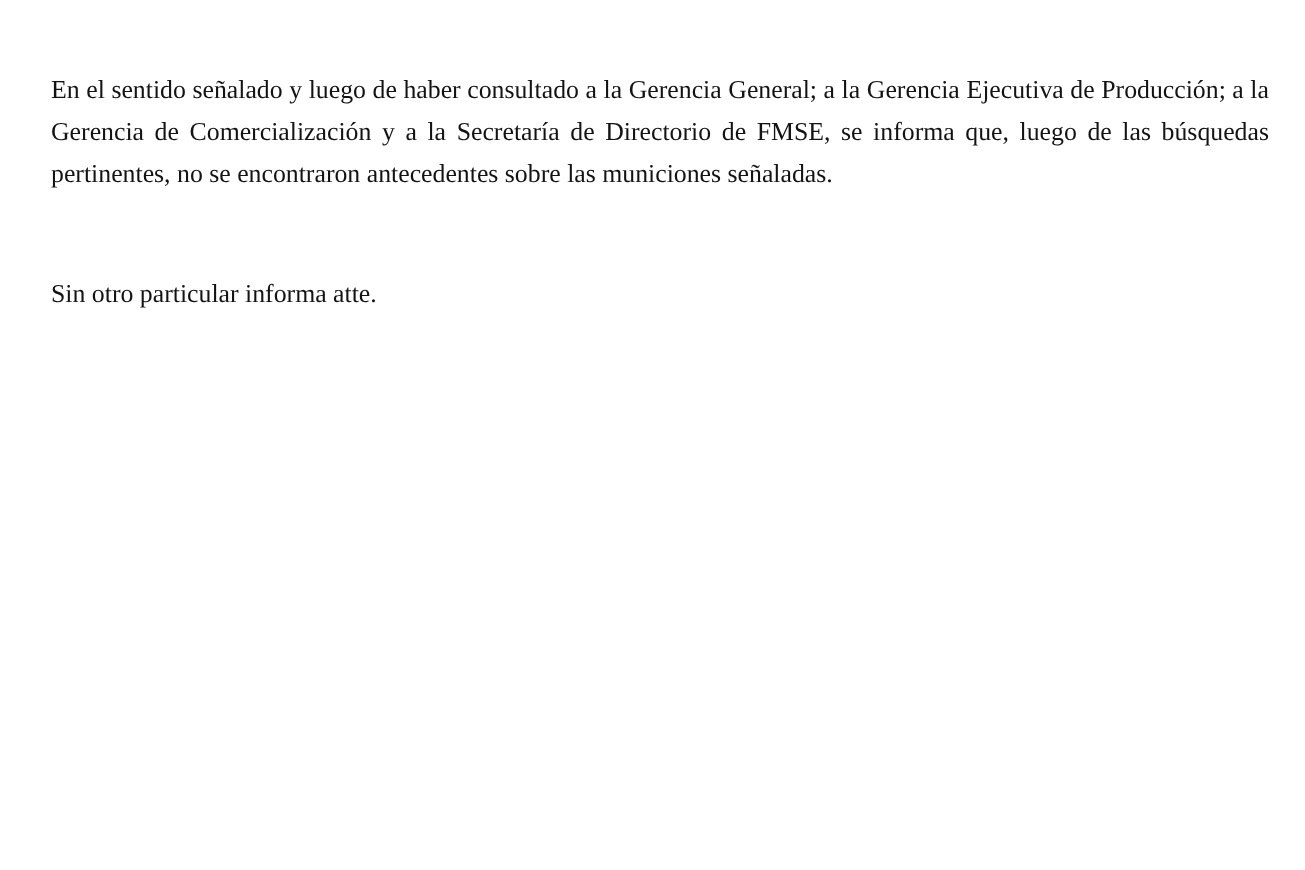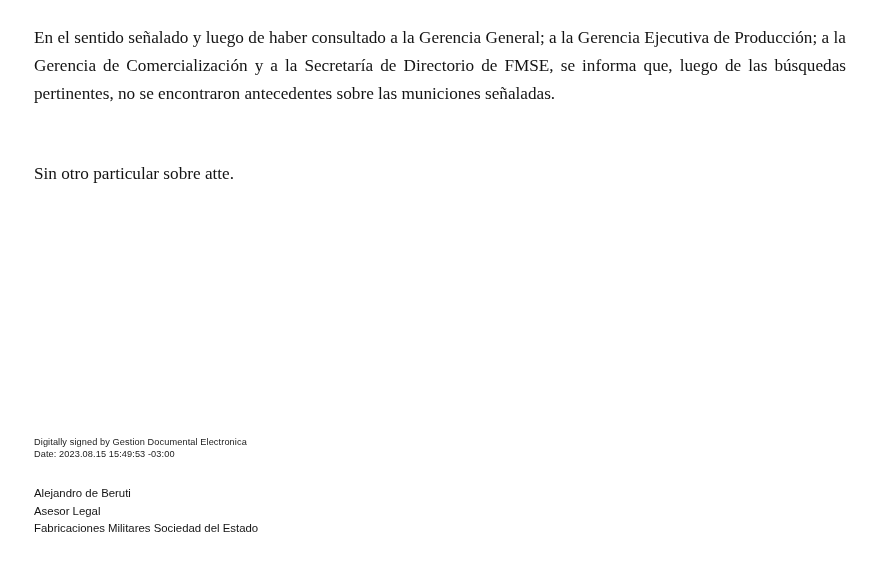--- a/index.html
+++ b/index.html
@@ -12,21 +12,21 @@
     background: #ffffff;
     font-family: "Liberation Serif", serif;
     color: #101010;
     overflow: hidden;
   }
   .page {
     position: relative;
     width: 870px;
     height: 580px;
     box-sizing: border-box;
-    padding: 24px 30px 0 34px;
+    padding: 46px 30px 0 34px;
   }
   .para {
     font-family: "Liberation Serif", serif;
     font-size: 17.2px;
     line-height: 1.62;
     text-align: justify;
     color: #131313;
     margin: 0;
   }
   .para-1 {
@@ -75,27 +75,16 @@
 </style>
 </head>
 <body>
 
 <div class="page">
 
   <p class="para para-1">En el sentido señalado y luego de haber consultado a la Gerencia General; a la Gerencia Ejecutiva de Producción; a la Gerencia de Comercialización y a la Secretaría de Directorio de FMSE, se informa que, luego de las búsquedas pertinentes, no se encontraron antecedentes sobre las municiones señaladas.</p>
 
 
 
-  <p class="para para-4">Sin otro particular sobre atte.</p>
+  <p class="para para-4">Sin otro particular informa atte.</p>
 
-  <div class="signature-block">
-    <div class="sig-stamp">
-      <div>Digitally signed by Gestion Documental Electronica</div>
-      <div>Date: 2023.08.15 15:49:53 -03:00</div>
-    </div>
-    <div class="sig-name">
-      <div>Alejandro de Beruti</div>
-      <div>Asesor Legal</div>
-      <div>Fabricaciones Militares Sociedad del Estado</div>
-    </div>
-  </div>
 
 </div>
 
 </body></html>

